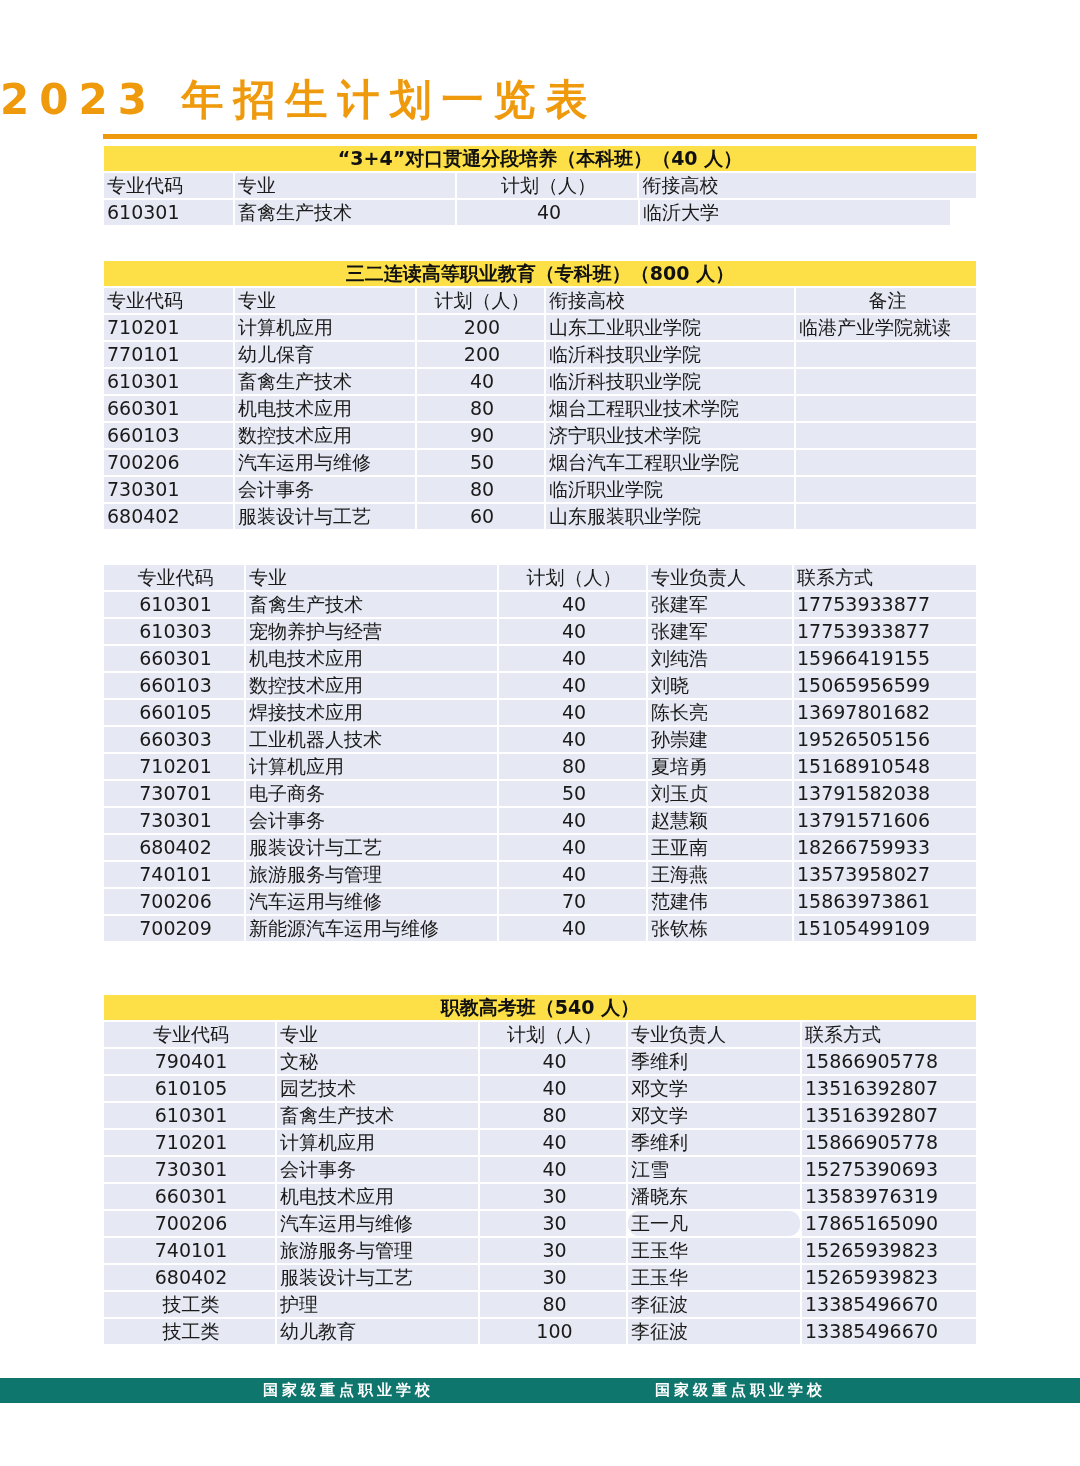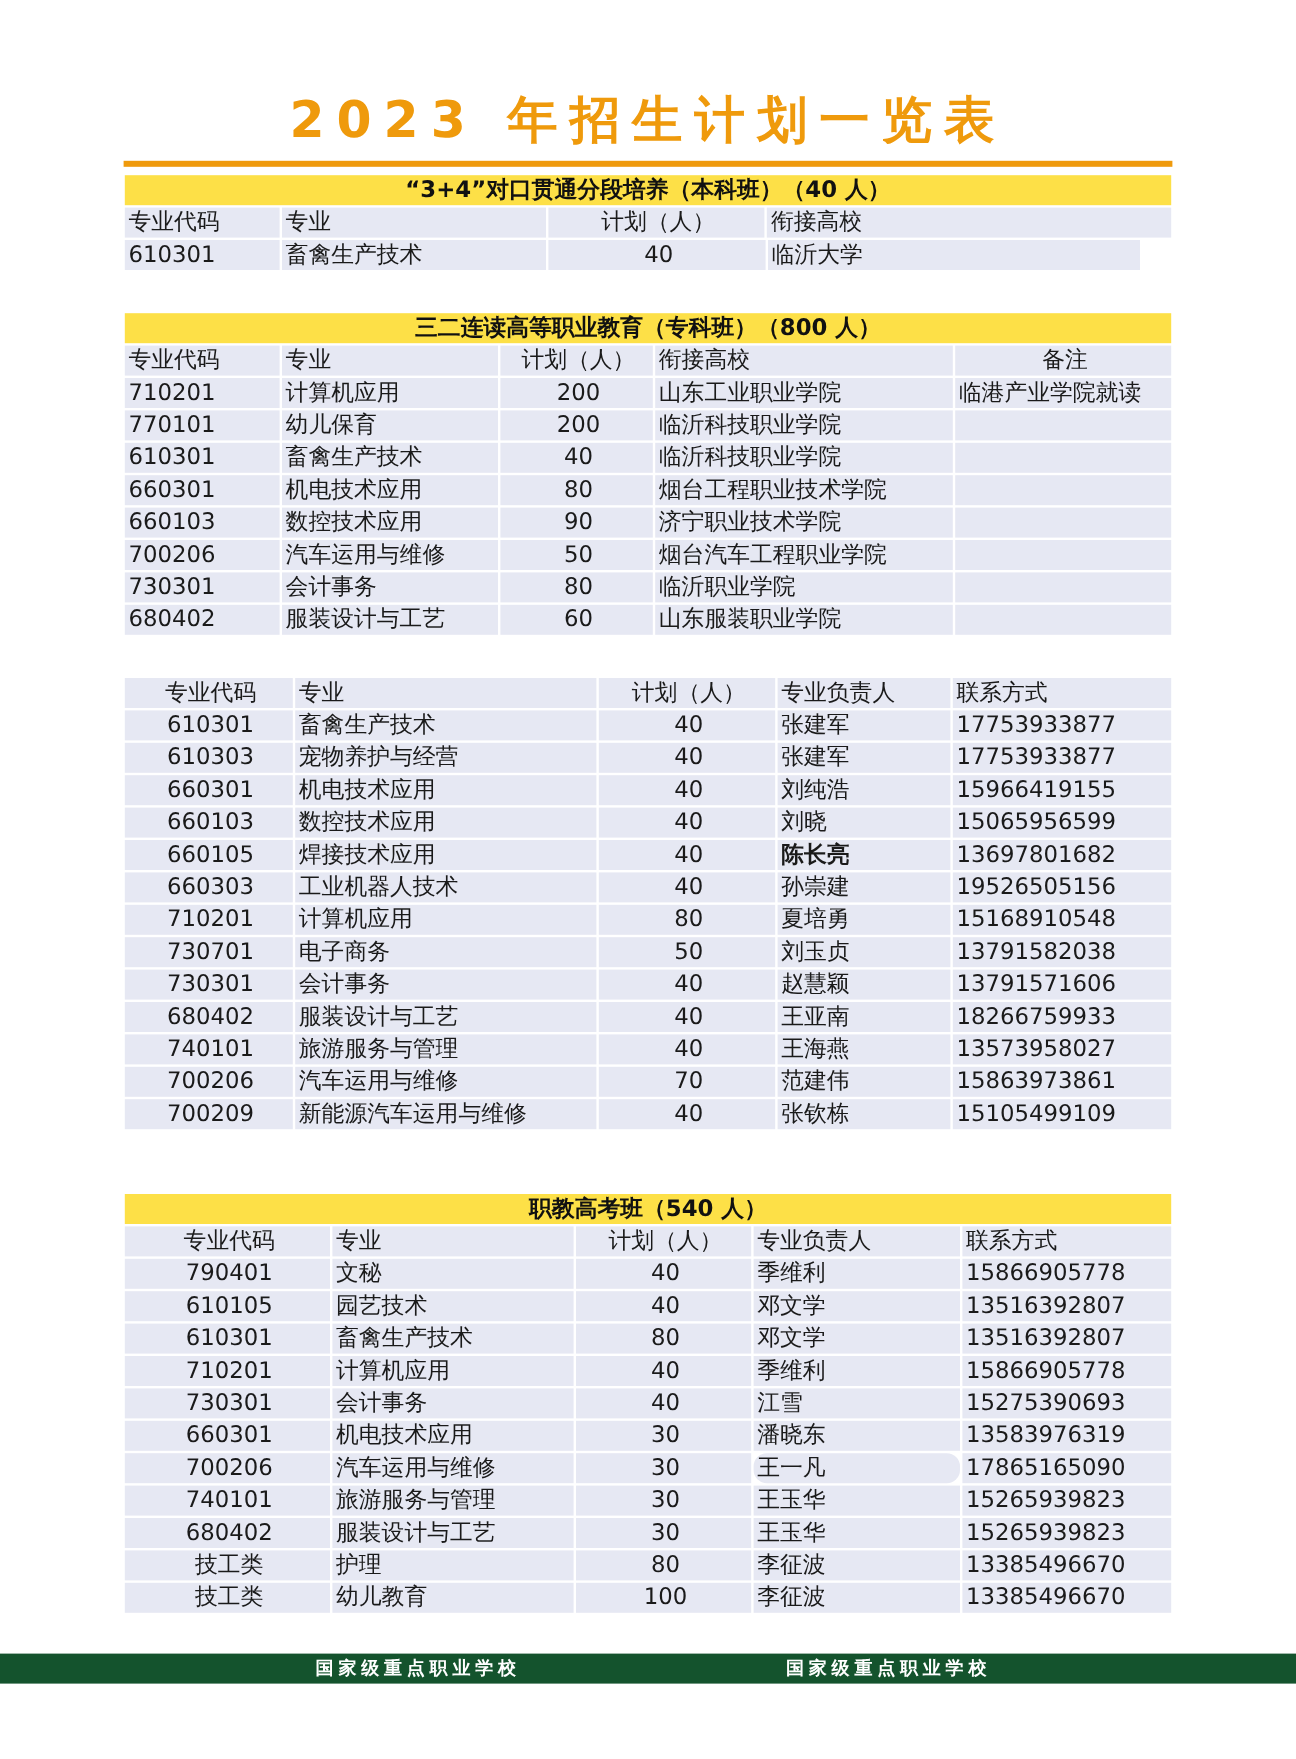--- a/index.html
+++ b/index.html
@@ -1,29 +1,29 @@
 <!DOCTYPE html>
 <html><head>
 <meta charset="utf-8">
 <style>
   html, body { margin:0; padding:0; }
   body { width:1080px; height:1466px; background:#ffffff; position:relative; overflow:hidden;
          font-family: "DejaVu Sans", "Liberation Sans", sans-serif; color:#1a1a1a; }
-  .title { position:absolute; top:72px; left:0; width:1080px; text-align:center;
+  .title { position:absolute; top:72px; left:0; width:1080px; 
            font-size:42px; font-weight:bold; color:#ef9a0c; letter-spacing:10px; line-height:56px; }
   .rule { position:absolute; top:134px; left:103px; width:874px; height:5px; background:#ef9a0c; }
   .tbl { position:absolute; left:104px; width:872px; }
   .tbl .band { height:25px; background:#fde047; text-align:center; font-size:19px; font-weight:bold;
                line-height:25px; color:#111; }
   .tbl .row { display:flex; height:25px; margin-top:2px; }
   .tbl .cell { background:#e6e8f3; font-size:19px; line-height:25px; white-space:nowrap;
                overflow:hidden; box-sizing:border-box; padding-left:3px; margin-right:2px; }
   .tbl .cell:last-child { margin-right:0; }
   .c { text-align:center; padding-left:0; }
-  .footer { position:absolute; top:1378px; left:0; width:1080px; height:25px; background:#14532d; }
+  .footer { position:absolute; top:1378px; left:0; width:1080px; height:25px; background:#0f766e; }
   .footer span { position:absolute; top:0; line-height:25px; color:#fff; font-size:15px;
                  letter-spacing:4px; font-family:"DejaVu Serif", serif; font-weight:bold; }
 </style>
 </head>
 <body>
 
 <div class="title">2023 年招生计划一览表</div>
 <div class="rule"></div>
 
 <div class="tbl" id="t0" style="top:146px;">
@@ -140,21 +140,21 @@
       <div class="cell c" style="width: 140px;">660103</div>
       <div class="cell" style="width: 251px;">数控技术应用</div>
       <div class="cell c" style="width: 147px;">40</div>
       <div class="cell" style="width: 144px;">刘晓</div>
       <div class="cell" style="width: 182px;">15065956599</div>
     </div>
     <div class="row">
       <div class="cell c" style="width: 140px;">660105</div>
       <div class="cell" style="width: 251px;">焊接技术应用</div>
       <div class="cell c" style="width: 147px;">40</div>
-      <div class="cell" style="width: 144px; font-weight: bold;">陈长亮</div>
+      <div class="cell" style="width: 144px;">陈长亮</div>
       <div class="cell" style="width: 182px;">13697801682</div>
     </div>
     <div class="row">
       <div class="cell c" style="width: 140px;">660303</div>
       <div class="cell" style="width: 251px;">工业机器人技术</div>
       <div class="cell c" style="width: 147px;">40</div>
       <div class="cell" style="width: 144px;">孙崇建</div>
       <div class="cell" style="width: 182px;">19526505156</div>
     </div>
     <div class="row">

